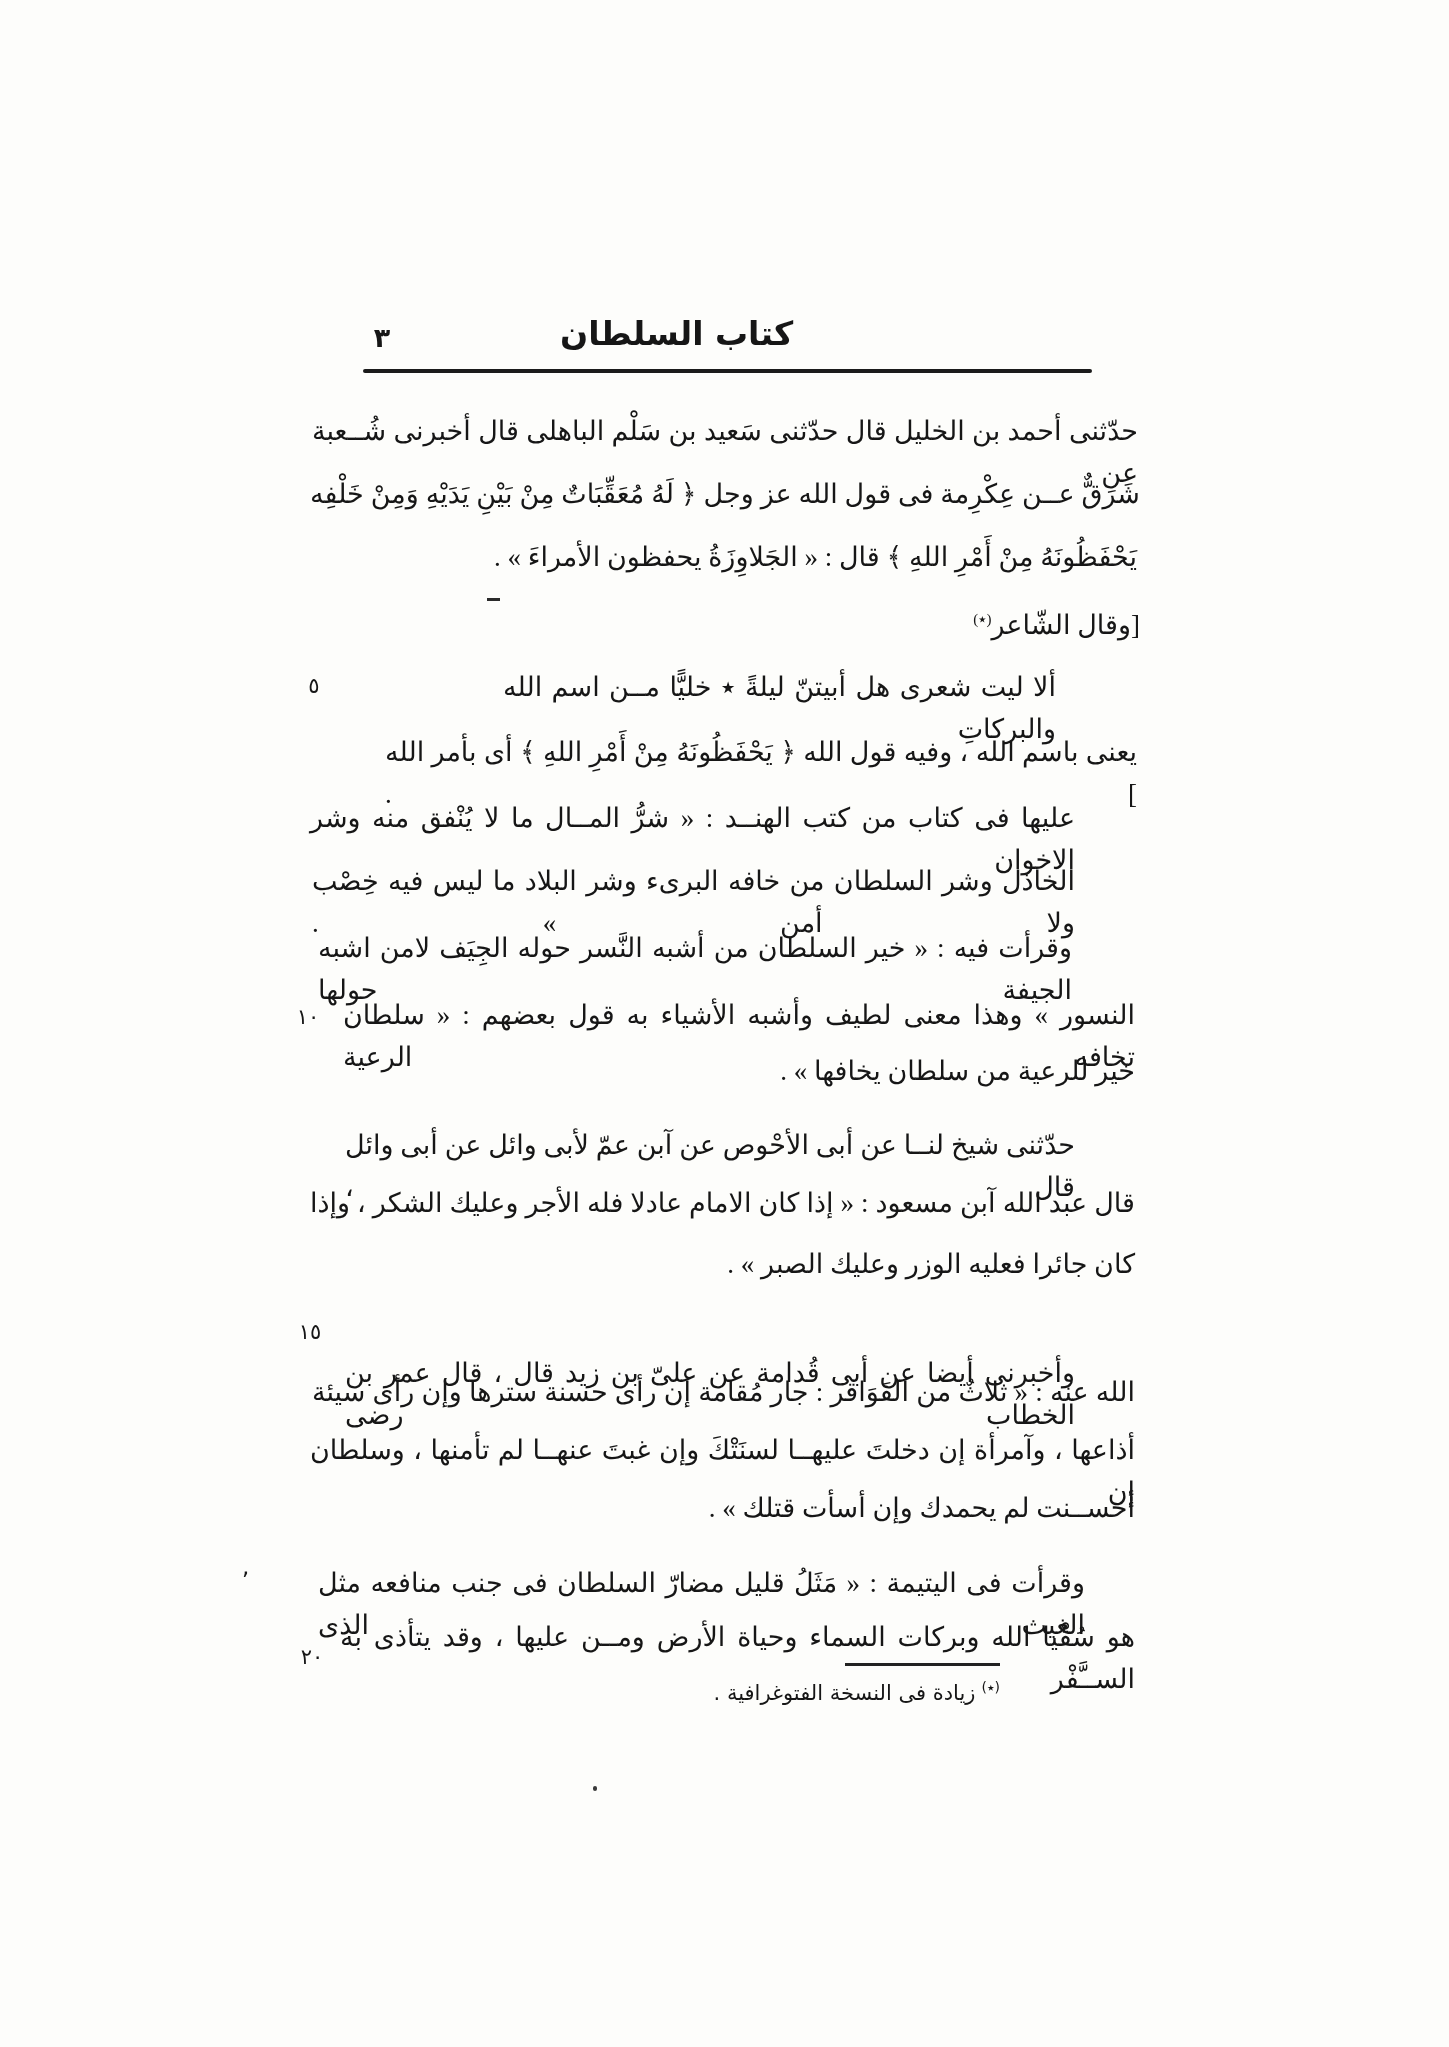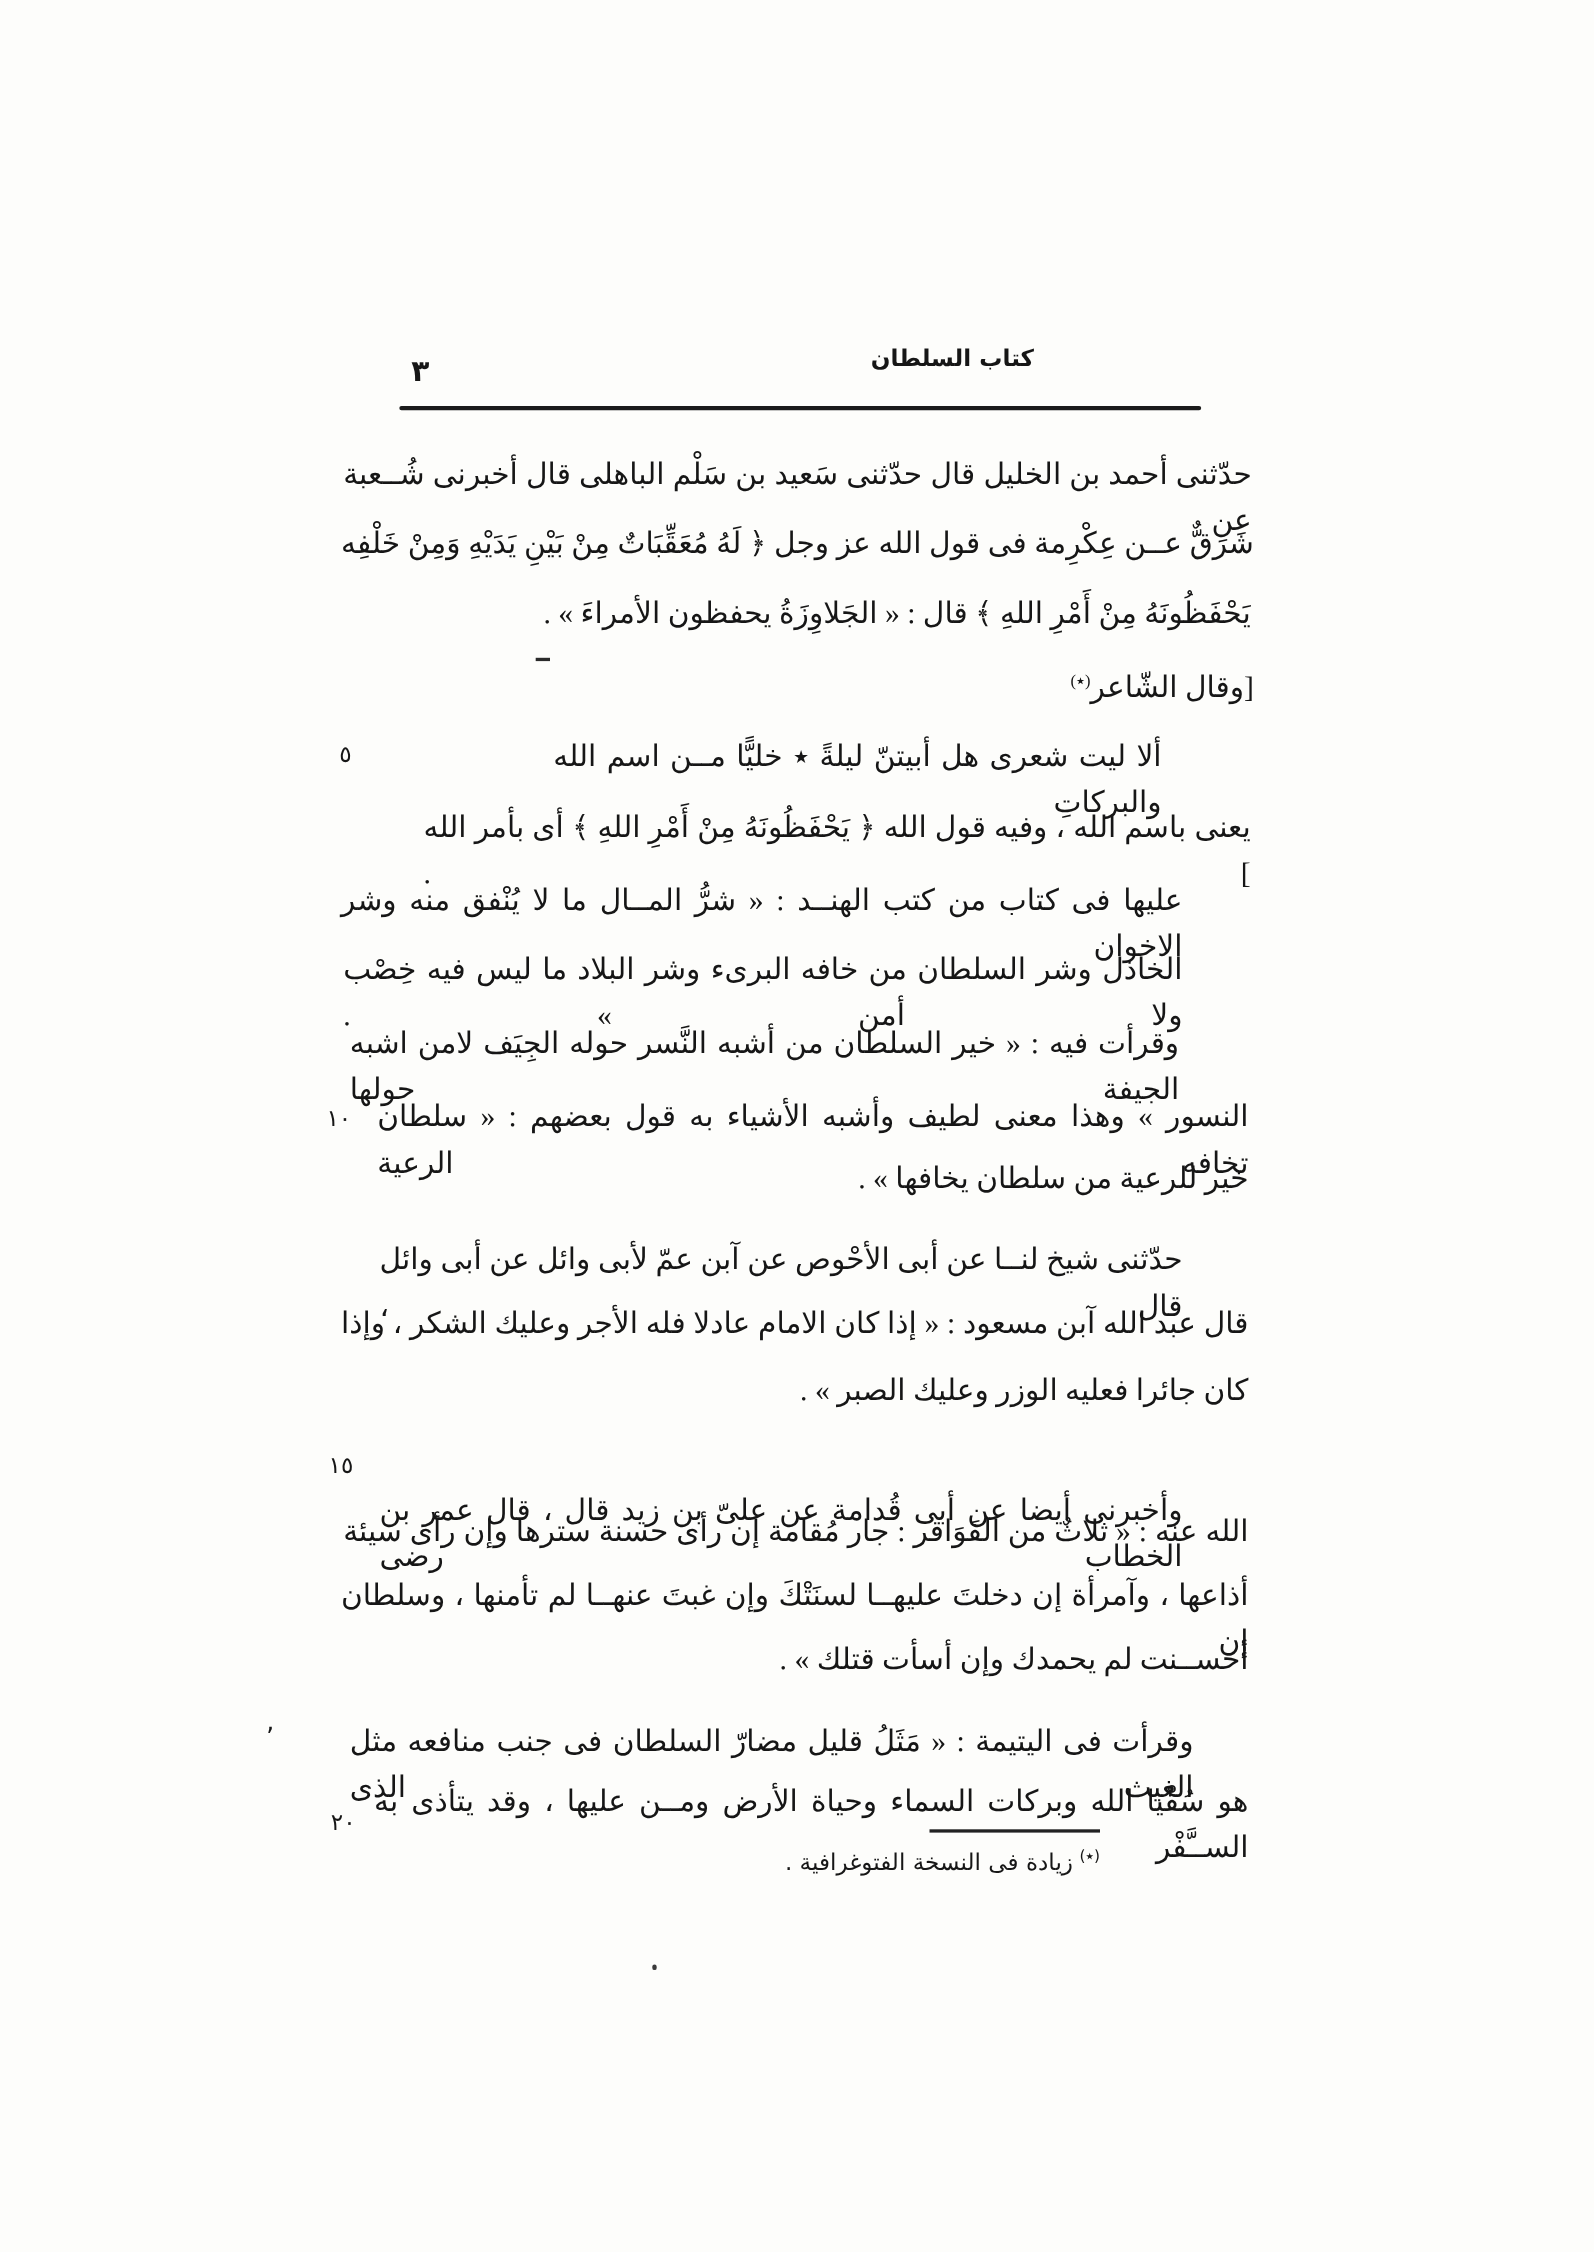--- a/index.html
+++ b/index.html
@@ -6,21 +6,21 @@
   .page{
     position:relative;
     width:1449px;height:2047px;
     background:#fdfdfb;
     overflow:hidden;
     font-family:"DejaVu Sans",sans-serif;
     color:#161616;
   }
   .hdr-title{
     position:absolute;top:314px;left:560px;width:380px;
-    text-align:right;font-size:21px;font-weight:bold;
+    text-align:left;font-size:33px;font-weight:bold;
     direction:rtl;
   }
   .hdr-pagenum{
     position:absolute;top:322px;left:362px;width:40px;
     text-align:center;font-size:27px;font-weight:bold;
   }
   .hdr-rule{
     position:absolute;top:369px;left:363px;width:729px;height:4px;
     background:#1b1b1b;border-radius:2px;
   }

